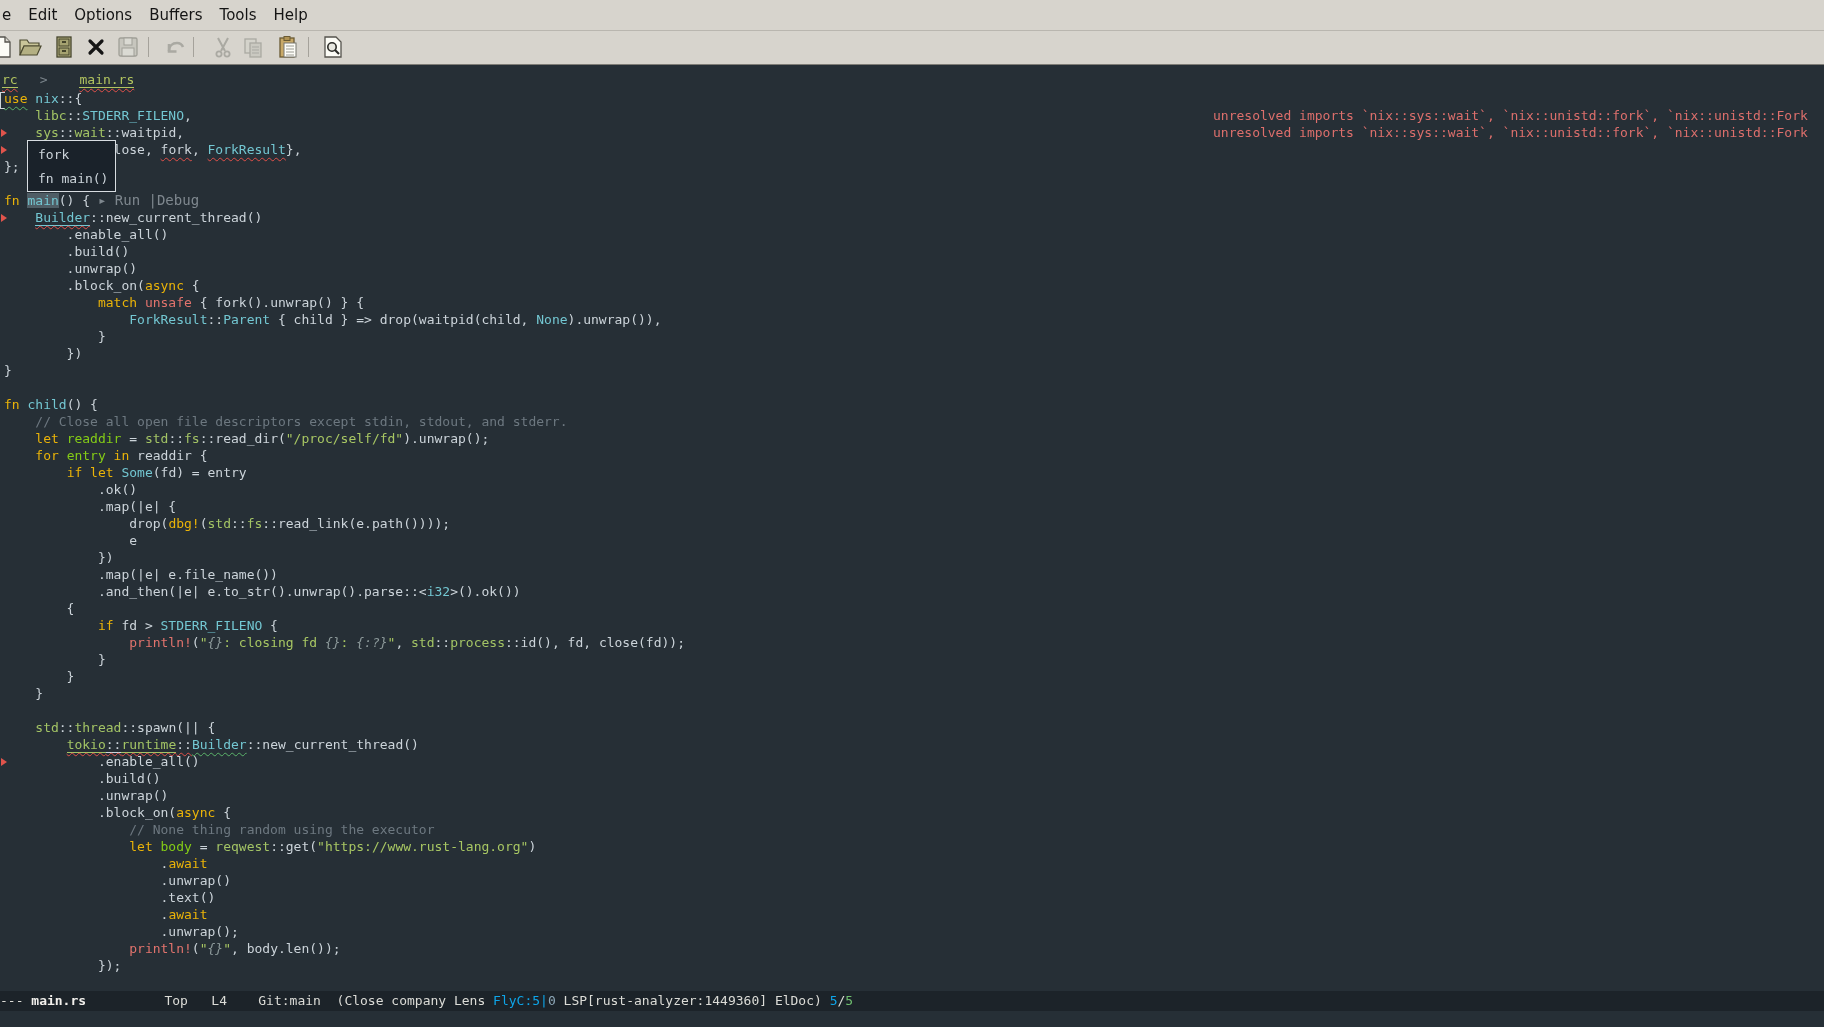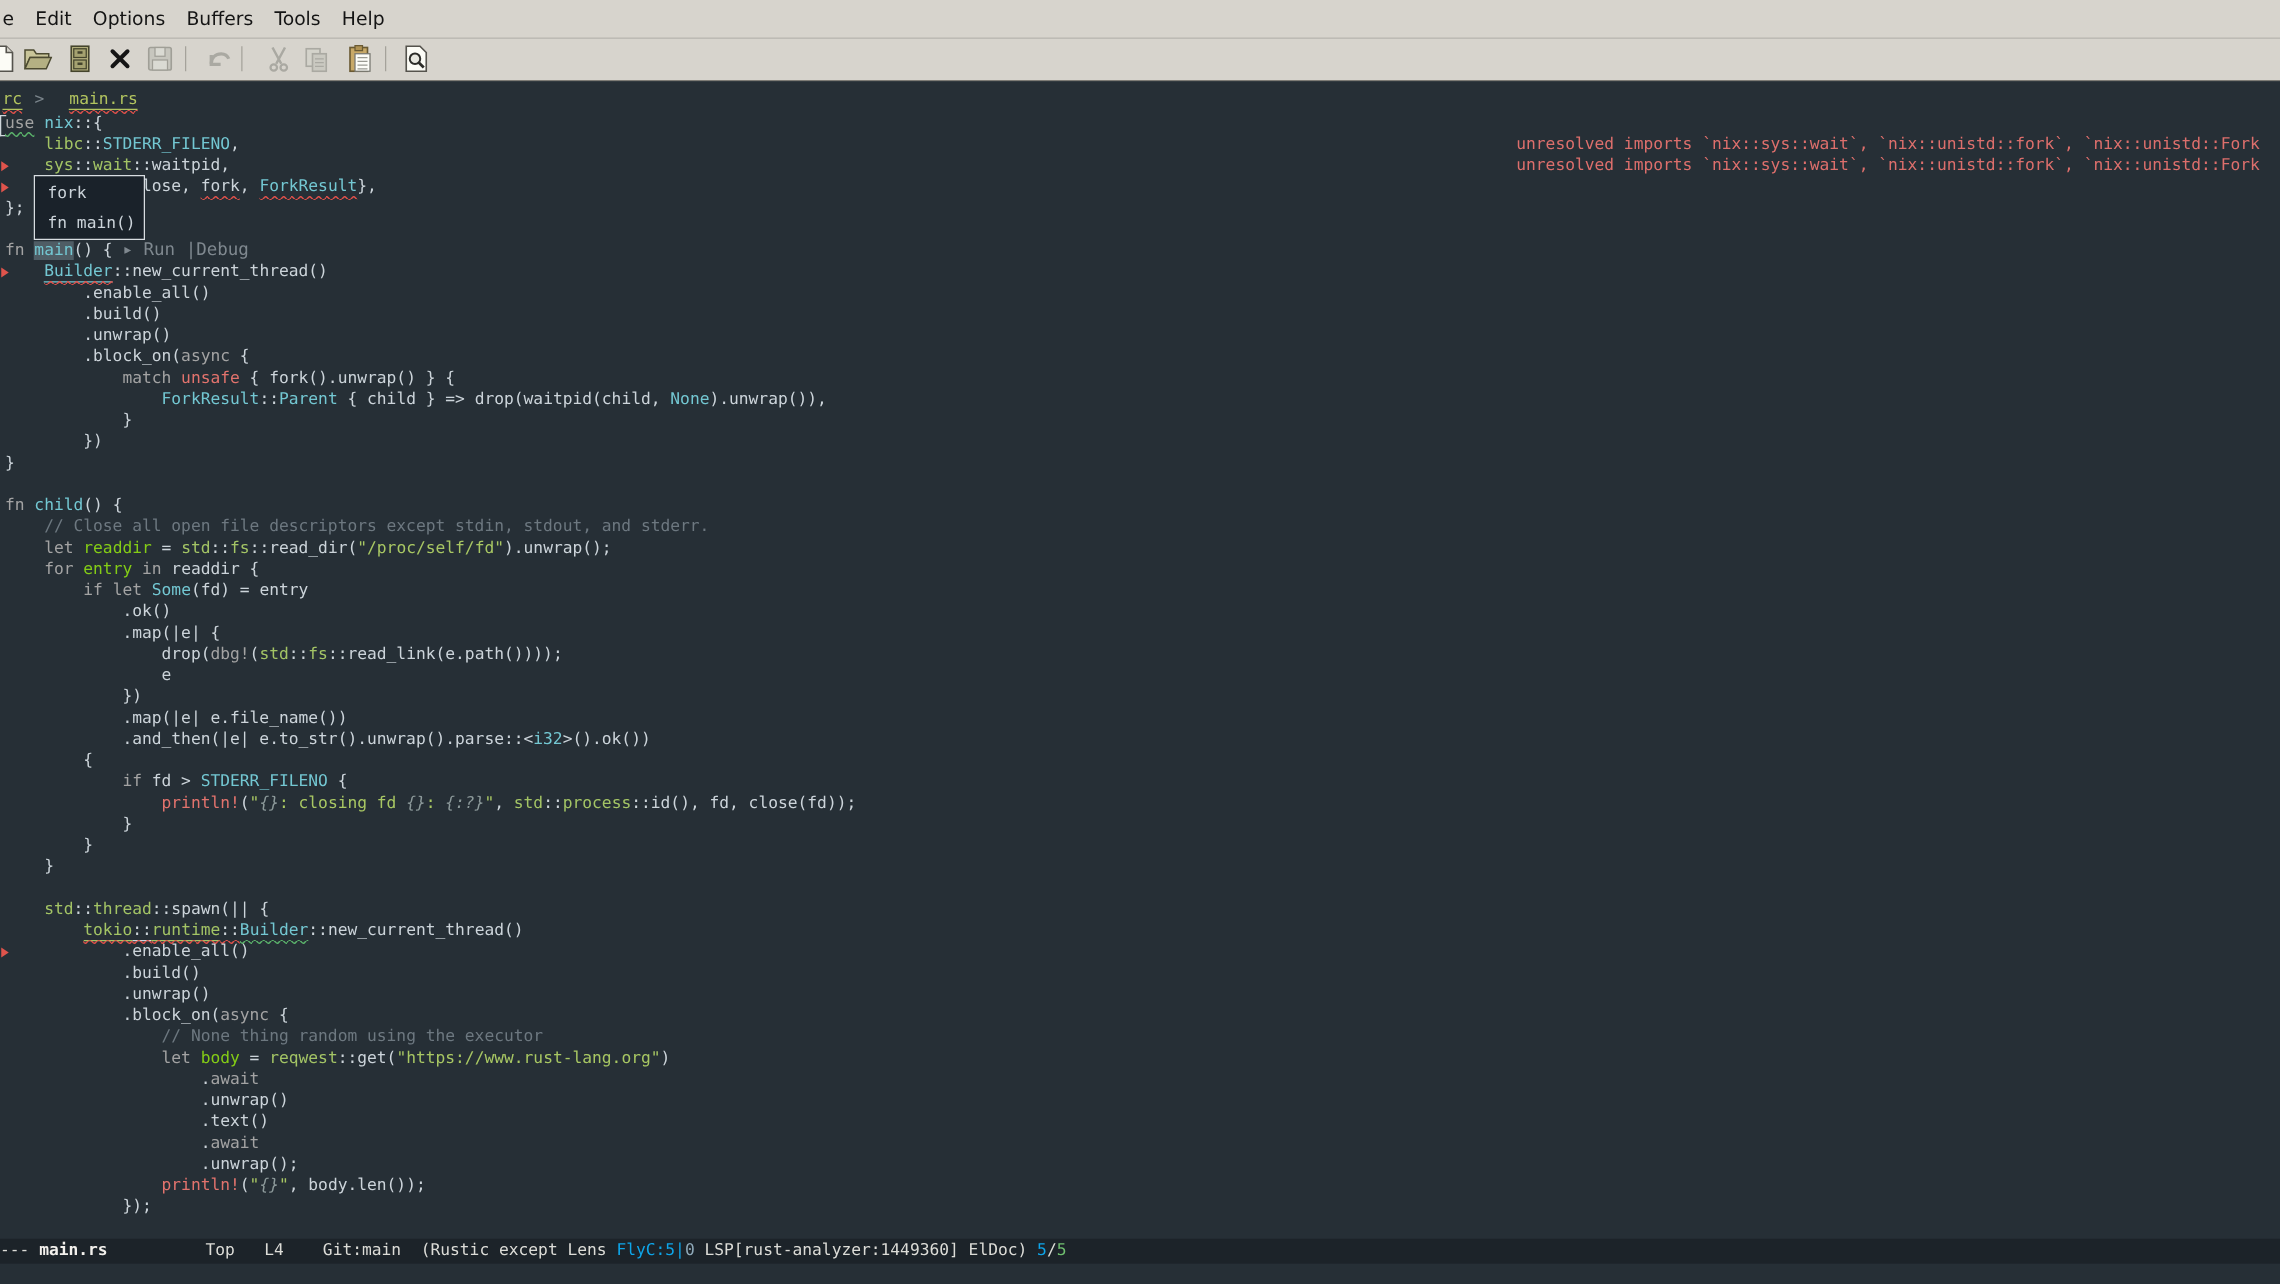--- a/index.html
+++ b/index.html
@@ -11,28 +11,28 @@
            padding-left:2px;font-family:"DejaVu Sans",sans-serif;font-size:15px;color:#141414;}
   .mitem{cursor:default;}
   
   #toolbar{position:absolute;left:0;top:31px;width:100%;height:33px;background:#d7d4cd;
            border-bottom:1px solid #7e7c76;}
   .ticon{position:absolute;top:4px;width:24px;height:24px;}
   .ticon svg{width:24px;height:24px;}
   .tsep{position:absolute;top:6px;width:1px;height:20px;background:#a5a29b;}
   
   #editor{position:absolute;left:0;top:65px;width:100%;height:962px;background:#262f36;}
-  #breadcrumb{position:absolute;left:2px;top:7px;font-size:13px;display:flex;gap:4px;}
+  #breadcrumb{position:absolute;left:2px;top:7px;font-size:13px;display:flex;gap:16px;}
   .bc-file{color:#b2c45f;border-bottom:1px solid #b2c45f;
            text-decoration-line:underline;text-decoration-style:wavy;
            text-decoration-color:#e0504a;text-decoration-thickness:1px;text-underline-offset:4px;}
   .bc-sep{color:#7a848b;margin:0 6px 0 6px;}
   #code{position:absolute;left:4px;top:25px;font-size:13px;}
   .cl{height:17px;line-height:17px;white-space:pre;}
-  .d{color:#ccd4da}.k{color:#a3a3a3}.r{color:#e2736d}.t{color:#73c7d2}.m{color:#a3c465}
+  .d{color:#ccd4da}.k{color:#eab308}.r{color:#e2736d}.t{color:#73c7d2}.m{color:#a3c465}
   .s{color:#a8c763}.f{color:#8d9a9b;font-style:italic}.c{color:#6d7880}.v{color:#84cc16}
   .lens{color:#7f888f;font-size:14px}
   .sqr{text-decoration-line:underline;text-decoration-style:wavy;text-decoration-color:#e0504a;
        text-decoration-thickness:1px;text-underline-offset:3px;}
   .sqg{text-decoration-line:underline;text-decoration-style:wavy;text-decoration-color:#5ab36a;
        text-decoration-thickness:1px;text-underline-offset:3px;}
   .u{border-bottom:1px solid currentColor;}
   .hl{background:rgba(148,168,180,.38);}
   .fmark{position:absolute;left:1px;width:0;height:0;border-left:6px solid #e0544c;
          border-top:4px solid transparent;border-bottom:4px solid transparent;}
@@ -179,21 +179,21 @@
         <div class="cl"><span class="d">                    .unwrap();</span></div>
         <div class="cl"><span class="d">                </span><span class="r">println!</span><span class="d">(</span><span class="s">"</span><span class="f">{}</span><span class="s">"</span><span class="d">, body.len());</span></div>
         <div class="cl"><span class="d">            });</span></div>
       </div>
 
     <div id="popup">
         <div class="pitem">fork</div>
         <div class="pitem">fn main()</div>
       </div>
 
-    <div id="modeline"><span>--- </span><span class="ml-bold">main.rs</span><span>          Top   L4    Git:main  (Rustic except Lens </span><span class="ml-red">FlyC:5</span><span class="ml-red">|</span><span class="ml-blue">0</span><span> LSP[rust-analyzer:1449360] ElDoc) </span><span class="ml-red">5</span><span>/</span><span class="ml-green">5</span></div>
+    <div id="modeline"><span>--- </span><span class="ml-bold">main.rs</span><span>          Top   L4    Git:main  (Close company Lens </span><span class="ml-red">FlyC:5</span><span class="ml-red">|</span><span class="ml-blue">0</span><span> LSP[rust-analyzer:1449360] ElDoc) </span><span class="ml-red">5</span><span>/</span><span class="ml-green">5</span></div>
     <div id="echo"></div>
   <div class="fmark" style="top: 64px;"></div>
       <div class="fmark" style="top: 81px;"></div>
       <div class="fmark" style="top: 149px;"></div>
       <div class="fmark" style="top: 693px;"></div>
       <div class="errline" style="top: 42px;">unresolved imports `nix::sys::wait`, `nix::unistd::fork`, `nix::unistd::Fork</div>
       <div class="errline" style="top: 59px;">unresolved imports `nix::sys::wait`, `nix::unistd::fork`, `nix::unistd::Fork</div>
     </div>
 </div>
 

